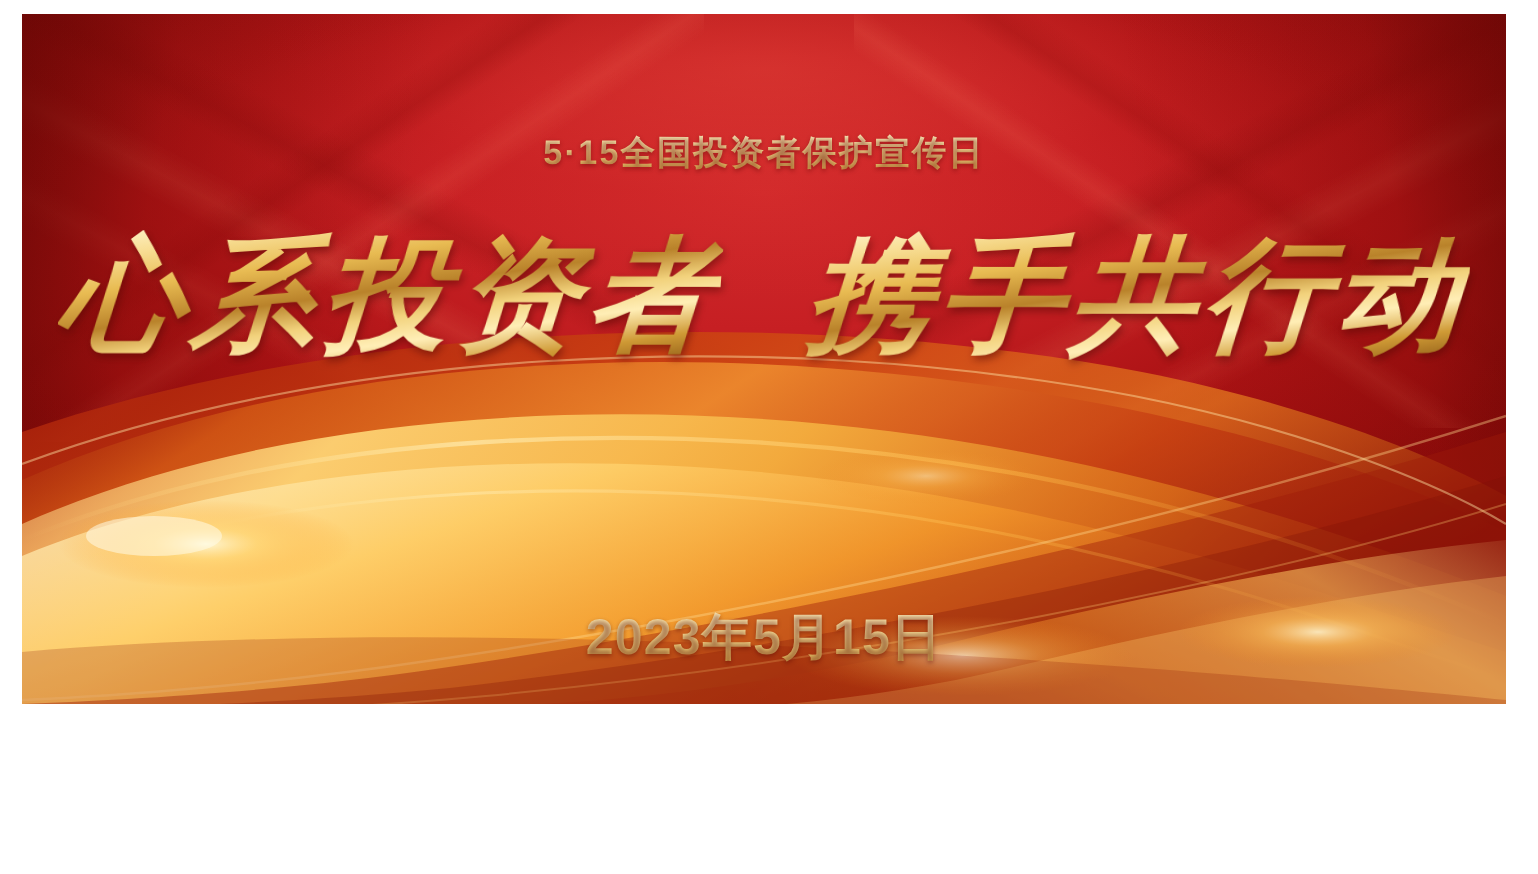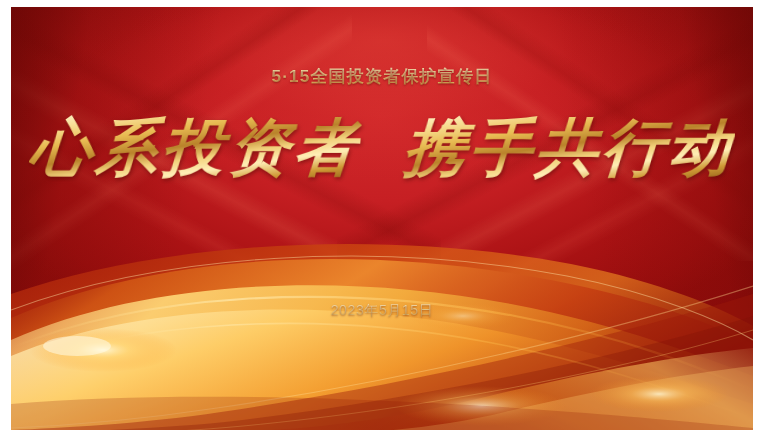--- a/index.html
+++ b/index.html
@@ -14,21 +14,21 @@
     overflow: hidden;
     font-family: "Liberation Sans", "DejaVu Sans", sans-serif;
   }
 
   
   #poster-root {
     position: absolute;
     left: 11px;
     top: 7px;
     width: 742px;
-    height: 423px;
+    height: 345px;
     overflow: hidden;
     background: #b81218;
   }
 
   
   .bg-layer { position: absolute; inset: 0; pointer-events: none; }
 
   .bg-base {
     background:
       radial-gradient(ellipse 62% 55% at 50% 26%, #d22a2c 0%, #c61f23 36%, #ad1315 66%, #930c0b 100%);
@@ -158,22 +158,22 @@
     background-clip: text;
     -webkit-text-fill-color: transparent;
     text-shadow: 0 2px 3px rgba(88,6,4,0.40);
   }
   .subhead .gap { display: inline-block; width: 26px; }
 
   .datetext {
     position: absolute;
     top: 295px;
     left: 0; right: 0;
-    font-size: 14px;
-    font-weight: 400;
+    font-size: 25px;
+    font-weight: 700;
     letter-spacing: 0.6px;
     background: linear-gradient(180deg, #ffeec2 0%, #f1d48a 50%, #d5a644 100%);
     -webkit-background-clip: text;
     background-clip: text;
     -webkit-text-fill-color: transparent;
     text-shadow: 0 1px 2px rgba(80,6,4,0.42);
   }
 </style>
 </head>
 <body>

